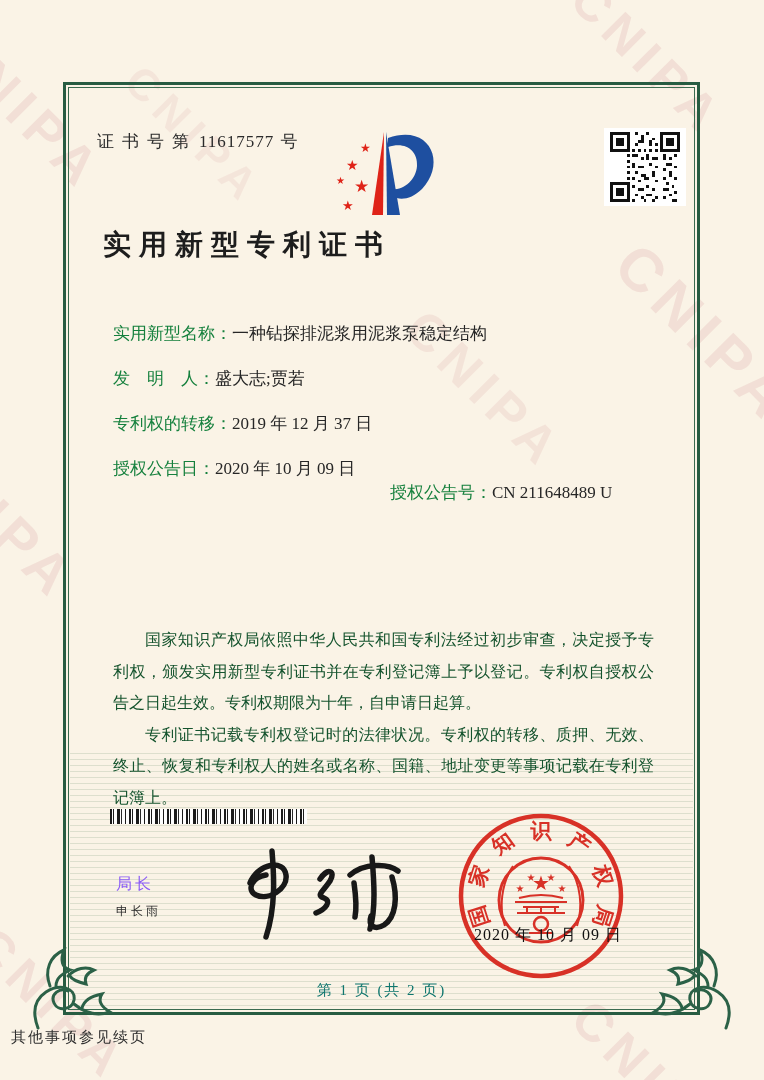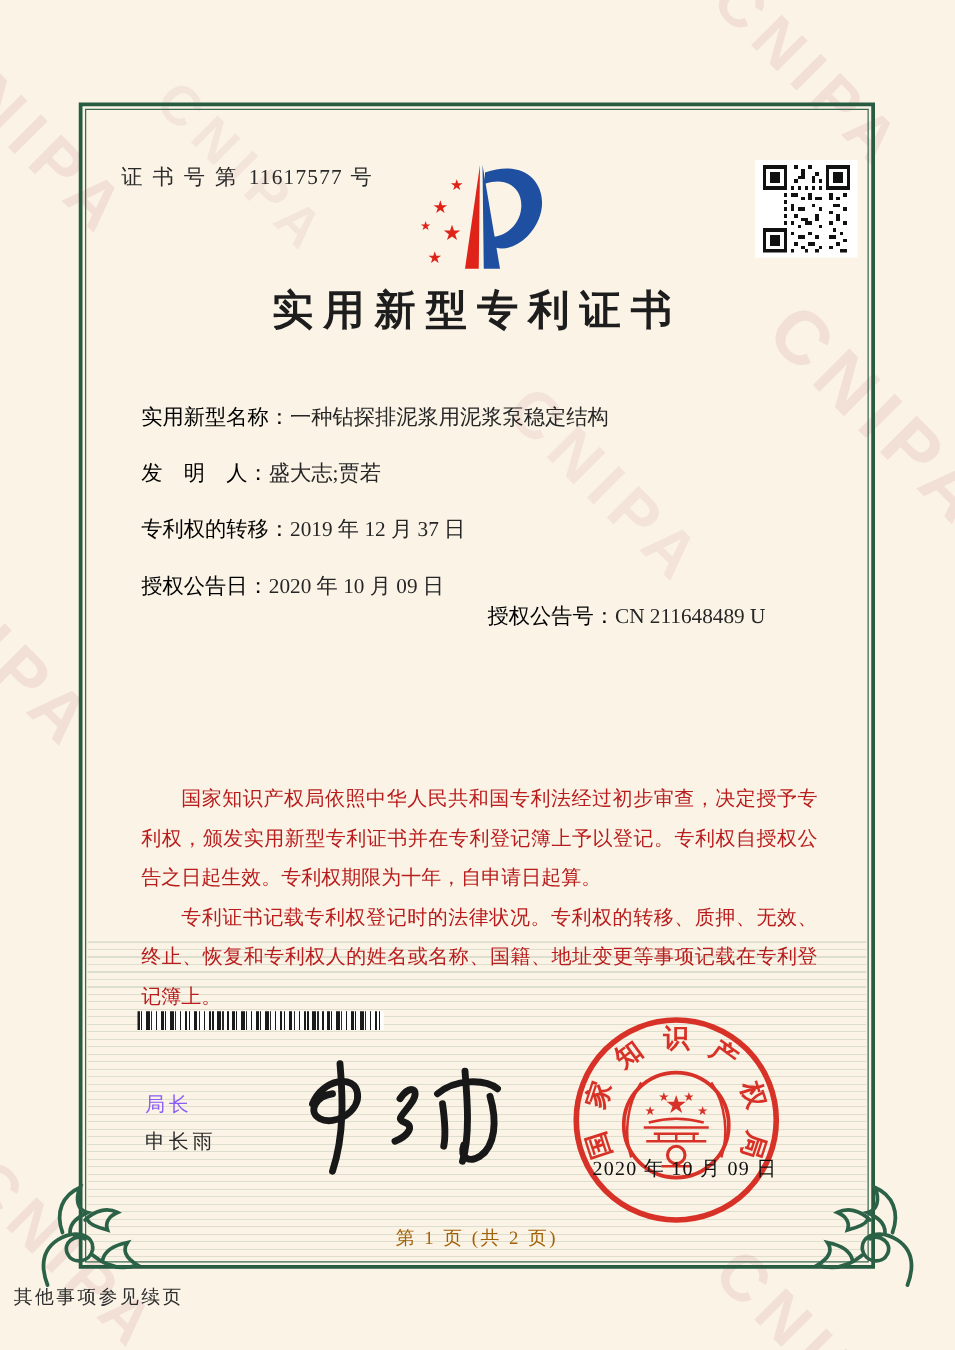--- a/index.html
+++ b/index.html
@@ -41,49 +41,49 @@
   
   .cert-no { position:absolute; z-index:4; left:97px; top:130px; font-size:17px; color:#2a2a2a;text-align:right; }
   .cert-no .sp { letter-spacing:8px; }
   .cert-no .num { letter-spacing:1px; margin-left:2px; }
   .cert-no .suf { margin-left:6px; }
   .logo { position:absolute; z-index:4; left:330px; top:118px; }
   .qr { position:absolute; z-index:4; left:604px; top:128px; width:82px; height:78px;
         background:#fff; padding:4px; }
   .title {
     position:absolute; z-index:4; left:63px; width:637px; top:226px;
-    text-align:center; font-size:33px; font-weight:bold; letter-spacing:8px; color:#1d1d1d;
+    text-align:left; font-size:28px; font-weight:bold; letter-spacing:8px; color:#1d1d1d;padding-left:40px;
   }
   
   .fields { position:absolute; z-index:4; left:113px; top:322px; width:560px; font-size:17px; color:#262626; }
   .field-row { height:21px; margin-bottom:24px; position:relative; white-space:nowrap; }
-  .field-row .lbl { color:#000000; }
+  .field-row .lbl { color:#15803d; }
   .grant-no { position:absolute; left:277px; top:0;margin-top:24px; }
   
   .paras { position:absolute; z-index:4; left:113px; top:624px; width:541px;
-           font-size:16px; line-height:31.5px; color:#b91c1c; text-align:justify; }
+           font-size:16px; line-height:31.5px; color:#14532d; text-align:justify; }
   .paras p { text-indent:2em; }
   
   .barcode { position:absolute; z-index:4; left:110px; top:809px; width:197px; height:15px;
     background:repeating-linear-gradient(90deg,
       #1a1a1a 0 2px, #fdfdfd 2px 3px, #1a1a1a 3px 4px, #fdfdfd 4px 7px,
       #1a1a1a 7px 10px, #fdfdfd 10px 11px, #2a2a2a 11px 12px, #fdfdfd 12px 15px,
       #1a1a1a 15px 16px, #fdfdfd 16px 19px); }
   .officer-title { position:absolute; z-index:4; left:116px; top:874px; font-size:16px;
     font-family:"Liberation Sans","DejaVu Sans",sans-serif; letter-spacing:3px; color:#8b5cf6; }
-  .officer-name  { position:absolute; z-index:4; left:116px; top:903px; font-size:16px;
+  .officer-name  { position:absolute; z-index:4; left:116px; top:903px; font-size:12px;
     font-family:"Liberation Sans","DejaVu Sans",sans-serif; letter-spacing:3px; color:#2b2b2b; }
   .signature { position:absolute; z-index:5; left:222px; top:845px; }
   .seal { position:absolute; z-index:5; left:455px; top:808px; opacity:.95; }
   .seal-char { font-size:21px; font-weight:bold; text-anchor:middle; dominant-baseline:middle;
                font-family:"Liberation Serif","DejaVu Serif",serif; }
   .seal-date { position:absolute; z-index:6; left:468px; top:925px; width:160px;
                text-align:center; font-size:16px; letter-spacing:1px; color:#111; }
   .page-footer { position:absolute; z-index:4; left:63px; width:637px; top:981px;
-                 text-align:center; font-size:15px; letter-spacing:2px; color:#a16207; }
+                 text-align:center; font-size:15px; letter-spacing:2px; color:#0f766e; }
   .continuation { position:absolute; z-index:4; left:0; width:764px; top:1028px;
                   text-align:left; font-size:15px; letter-spacing:2px; color:#2e2e2e;margin-left:11px; }
 </style>
 </head>
 <body>
 
 <div class="wm wm1">CNIPA</div>
 <div class="wm wm2">CNIPA</div>
 <div class="wm wm3">CNIPA</div>
 <div class="wm wm4">CNIPA</div>

